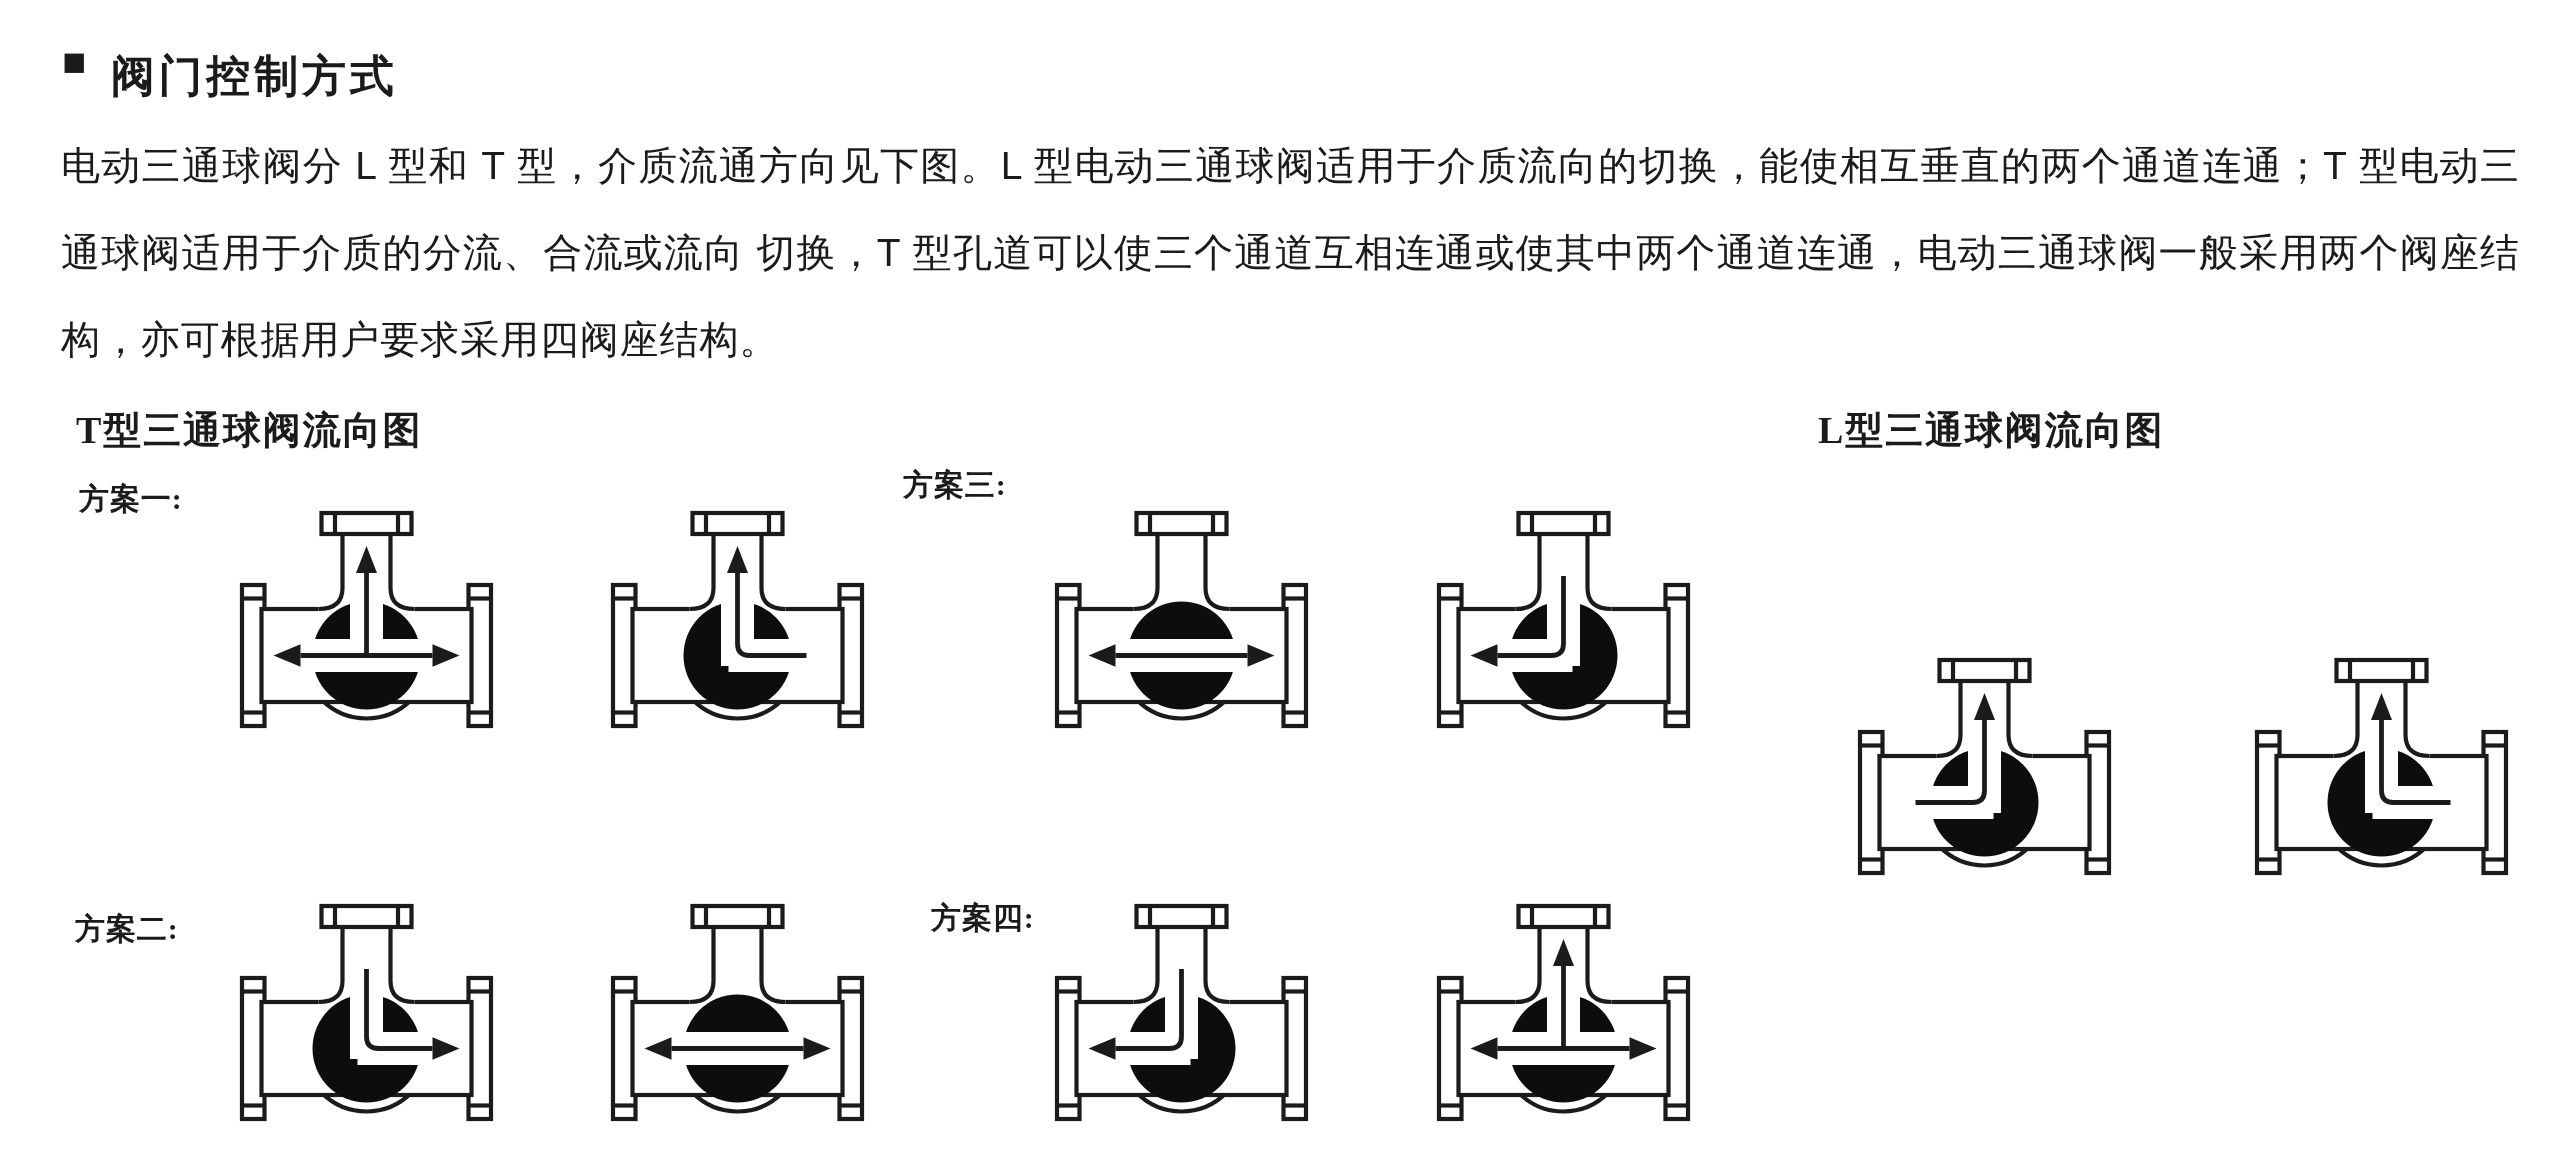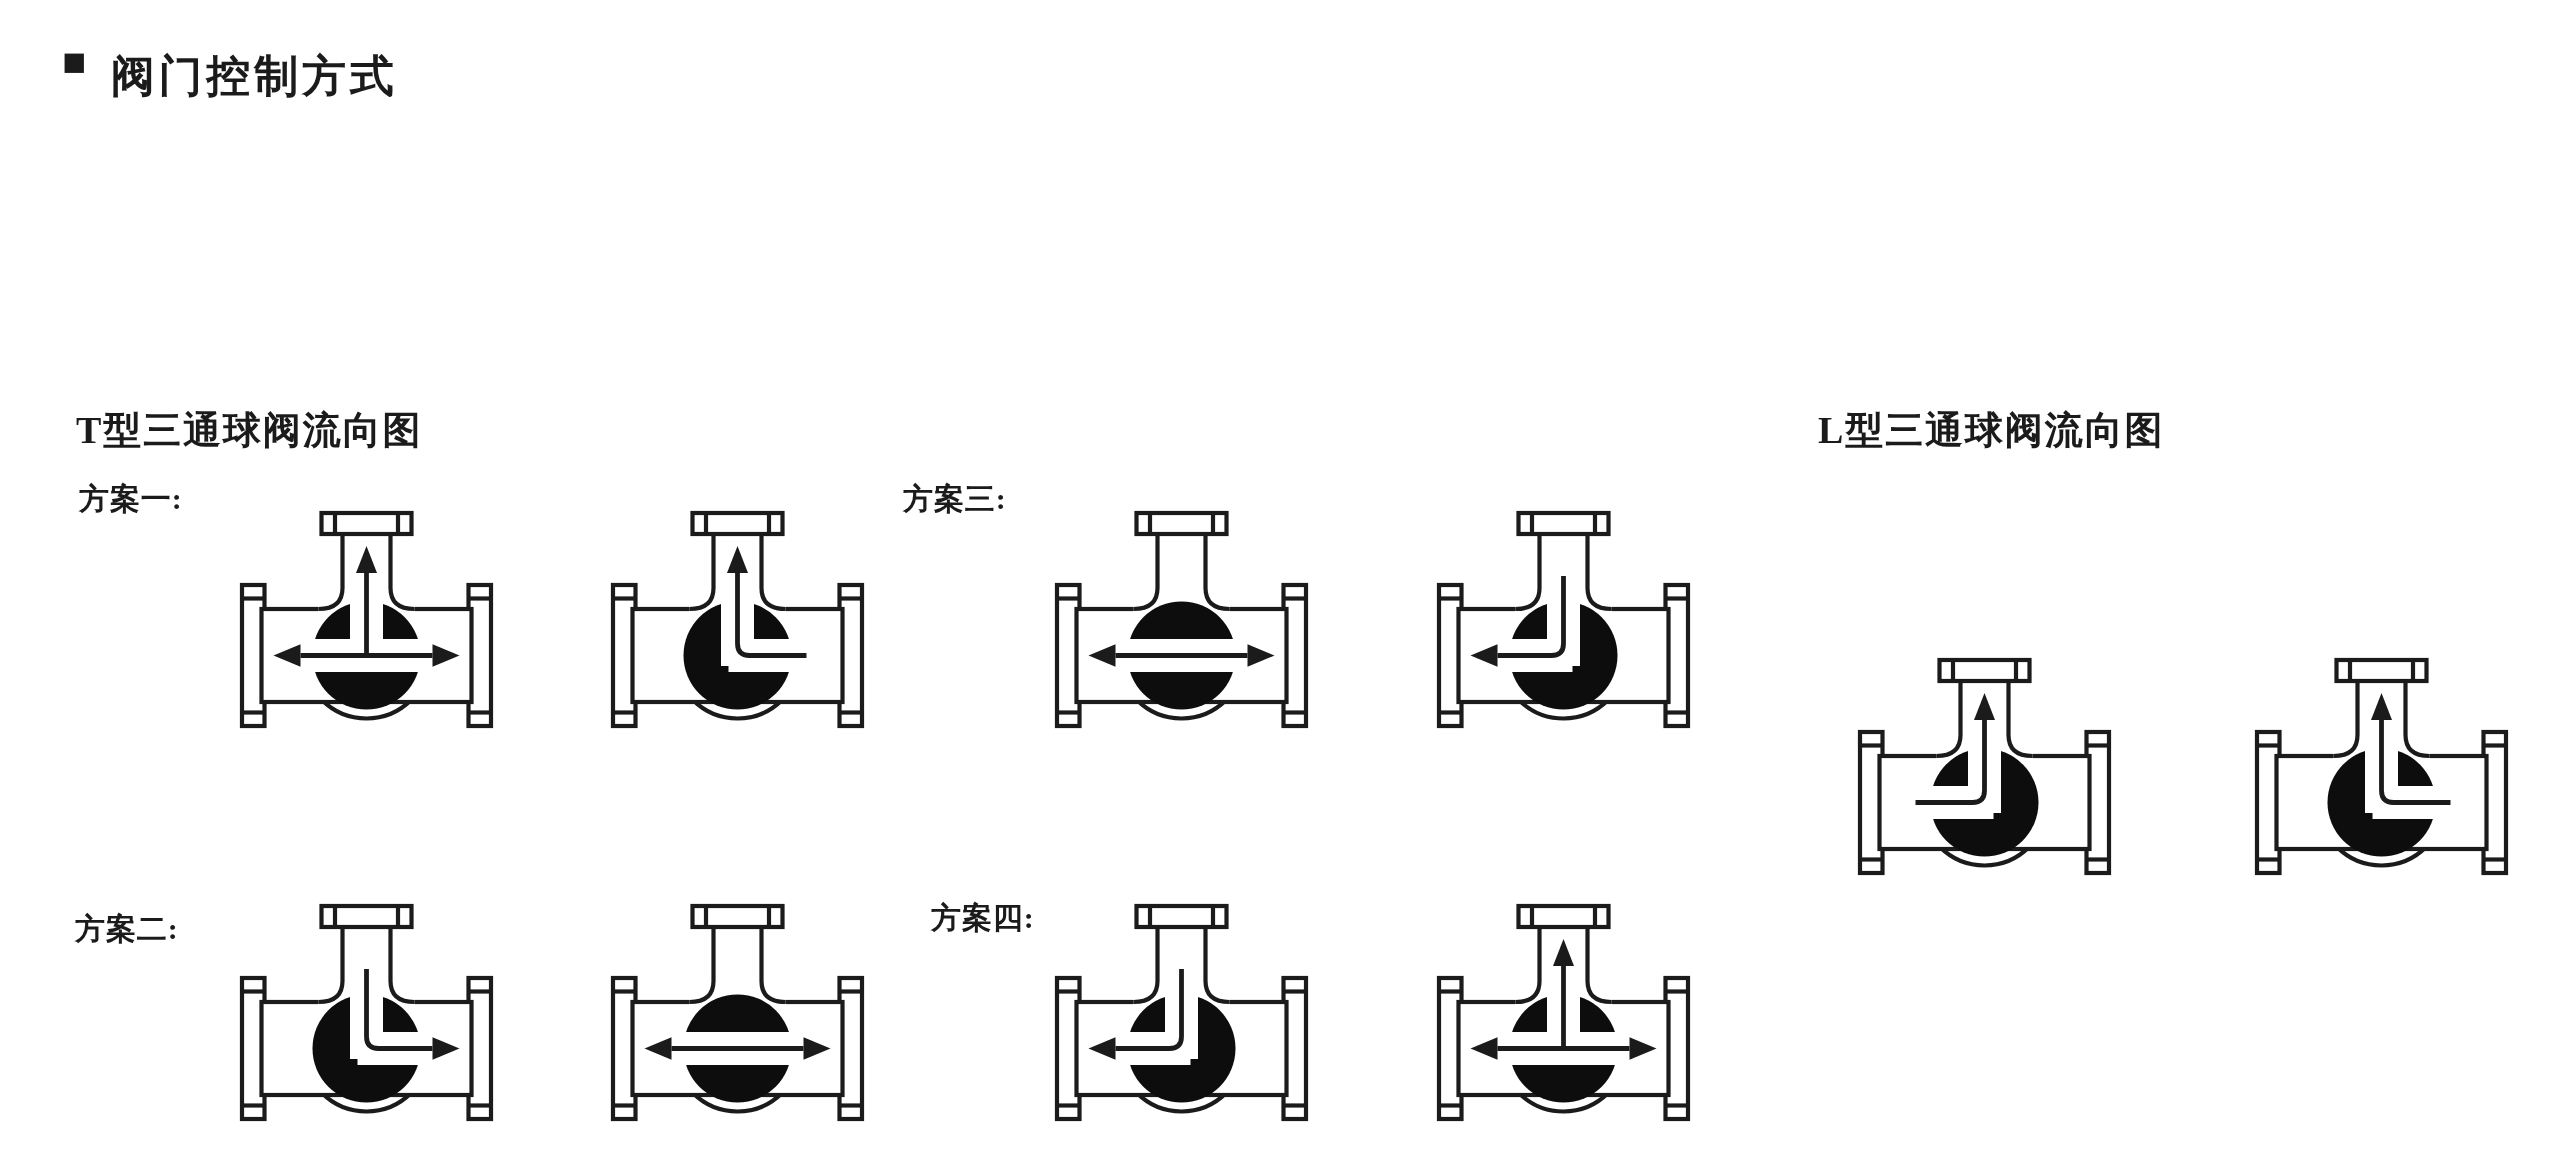--- a/index.html
+++ b/index.html
@@ -46,20 +46,21 @@
 </head>
 <body>
 
 <div class="page">
 
   <div class="title-row">
     <span class="bullet">■</span>
     <span class="title">阀门控制方式</span>
   </div>
 
+  <p class="intro">电动三通球阀分 L 型和 T 型，介质流通方向见下图。L 型电动三通球阀适用于介质流向的切换，能使相互垂直的两个通道连通；T 型电动三通球阀适用于介质的分流、合流或流向 切换，T 型孔道可以使三个通道互相连通或使其中两个通道连通，电动三通球阀一般采用两个阀座结构，亦可根据用户要求采用四阀座结构。</p>
 
   <div class="heading t-heading">T型三通球阀流向图</div>
   <div class="heading l-heading">L型三通球阀流向图</div>
 
   <div id="diagram-layer">
       <div class="scheme-label" style="left: 79px; top: 479px;">方案一:</div>
       <div class="valve" style="left: 216px; top: 501px;">
         <svg viewBox="0 0 200 170">
           <circle cx="100" cy="103" r="42" fill="#ffffff" stroke="#1b1b1b" stroke-width="2.8"></circle>
           <rect x="17" y="56" width="15" height="94" fill="#ffffff" stroke="#1b1b1b" stroke-width="2.8"></rect>
@@ -109,21 +110,21 @@
           <g>
             <rect x="94" y="92" width="45" height="22" fill="#ffffff"></rect>
             <rect x="89" y="56" width="22" height="54" fill="#ffffff"></rect>
           </g>
           <g>
             <path d="M 146 103 L 108 103 Q 100 103 100 95 L 100 48" stroke="#1b1b1b" stroke-width="3.2" fill="none"></path>
             <polygon points="93,48 107,48 100,30" fill="#1b1b1b"></polygon>
           </g>
         </svg>
       </div>
-      <div class="scheme-label" style="left: 903px; top: 479px;">方案三:</div>
+      <div class="scheme-label" style="left: 903px; top: 465px;">方案三:</div>
       <div class="valve" style="left: 1031px; top: 501px;">
         <svg viewBox="0 0 200 170">
           <circle cx="100" cy="103" r="42" fill="#ffffff" stroke="#1b1b1b" stroke-width="2.8"></circle>
           <rect x="17" y="56" width="15" height="94" fill="#ffffff" stroke="#1b1b1b" stroke-width="2.8"></rect>
           <line x1="17" y1="65" x2="32" y2="65" stroke="#1b1b1b" stroke-width="2.8"></line>
           <line x1="17" y1="141" x2="32" y2="141" stroke="#1b1b1b" stroke-width="2.8"></line>
           <rect x="168" y="56" width="15" height="94" fill="#ffffff" stroke="#1b1b1b" stroke-width="2.8"></rect>
           <line x1="168" y1="65" x2="183" y2="65" stroke="#1b1b1b" stroke-width="2.8"></line>
           <line x1="168" y1="141" x2="183" y2="141" stroke="#1b1b1b" stroke-width="2.8"></line>
           <rect x="30" y="72" width="140" height="62" fill="#ffffff" stroke="#1b1b1b" stroke-width="2.8"></rect>

